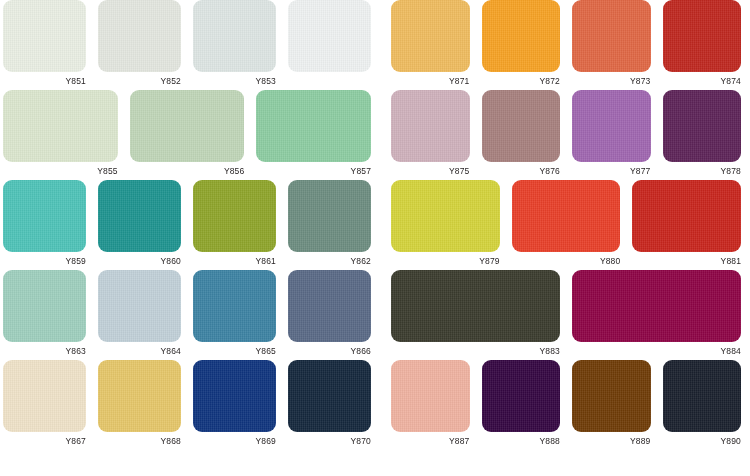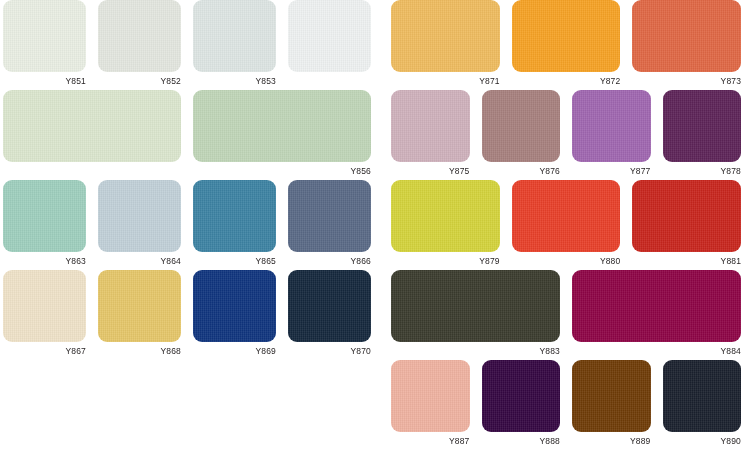--- a/index.html
+++ b/index.html
@@ -107,25 +107,48 @@
           <div class="swatch-chip" style="background: rgb(221, 229, 227);"></div>
           <span class="swatch-label">Y853</span>
         </div>
         <div class="swatch-cell">
           <div class="swatch-chip" style="background: rgb(238, 241, 241);"></div>
         </div>
       </div>
       <div class="swatch-row">
         <div class="swatch-cell">
           <div class="swatch-chip" style="background: rgb(219, 230, 206);"></div>
+          <span class="swatch-label">Y855</span>
         </div>
         <div class="swatch-cell">
           <div class="swatch-chip" style="background: rgb(192, 214, 184);"></div>
           <span class="swatch-label">Y856</span>
         </div>
+        <div class="swatch-cell">
+          <div class="swatch-chip" style="background: rgb(141, 205, 162);"></div>
+          <span class="swatch-label">Y857</span>
+        </div>
+      </div>
+      <div class="swatch-row">
+        <div class="swatch-cell">
+          <div class="swatch-chip" style="background: rgb(79, 195, 184);"></div>
+          <span class="swatch-label">Y859</span>
+        </div>
+        <div class="swatch-cell">
+          <div class="swatch-chip" style="background: rgb(31, 148, 144);"></div>
+          <span class="swatch-label">Y860</span>
+        </div>
+        <div class="swatch-cell">
+          <div class="swatch-chip" style="background: rgb(143, 165, 43);"></div>
+          <span class="swatch-label">Y861</span>
+        </div>
+        <div class="swatch-cell">
+          <div class="swatch-chip" style="background: rgb(109, 141, 128);"></div>
+          <span class="swatch-label">Y862</span>
+        </div>
       </div>
       <div class="swatch-row">
         <div class="swatch-cell">
           <div class="swatch-chip" style="background: rgb(159, 207, 190);"></div>
           <span class="swatch-label">Y863</span>
         </div>
         <div class="swatch-cell">
           <div class="swatch-chip" style="background: rgb(193, 208, 216);"></div>
           <span class="swatch-label">Y864</span>
         </div>
@@ -165,20 +188,24 @@
           <span class="swatch-label">Y871</span>
         </div>
         <div class="swatch-cell">
           <div class="swatch-chip" style="background: rgb(246, 162, 37);"></div>
           <span class="swatch-label">Y872</span>
         </div>
         <div class="swatch-cell">
           <div class="swatch-chip" style="background: rgb(224, 104, 69);"></div>
           <span class="swatch-label">Y873</span>
         </div>
+        <div class="swatch-cell">
+          <div class="swatch-chip" style="background: rgb(191, 40, 32);"></div>
+          <span class="swatch-label">Y874</span>
+        </div>
       </div>
       <div class="swatch-row">
         <div class="swatch-cell">
           <div class="swatch-chip" style="background: rgb(207, 177, 188);"></div>
           <span class="swatch-label">Y875</span>
         </div>
         <div class="swatch-cell">
           <div class="swatch-chip" style="background: rgb(167, 128, 126);"></div>
           <span class="swatch-label">Y876</span>
         </div>

